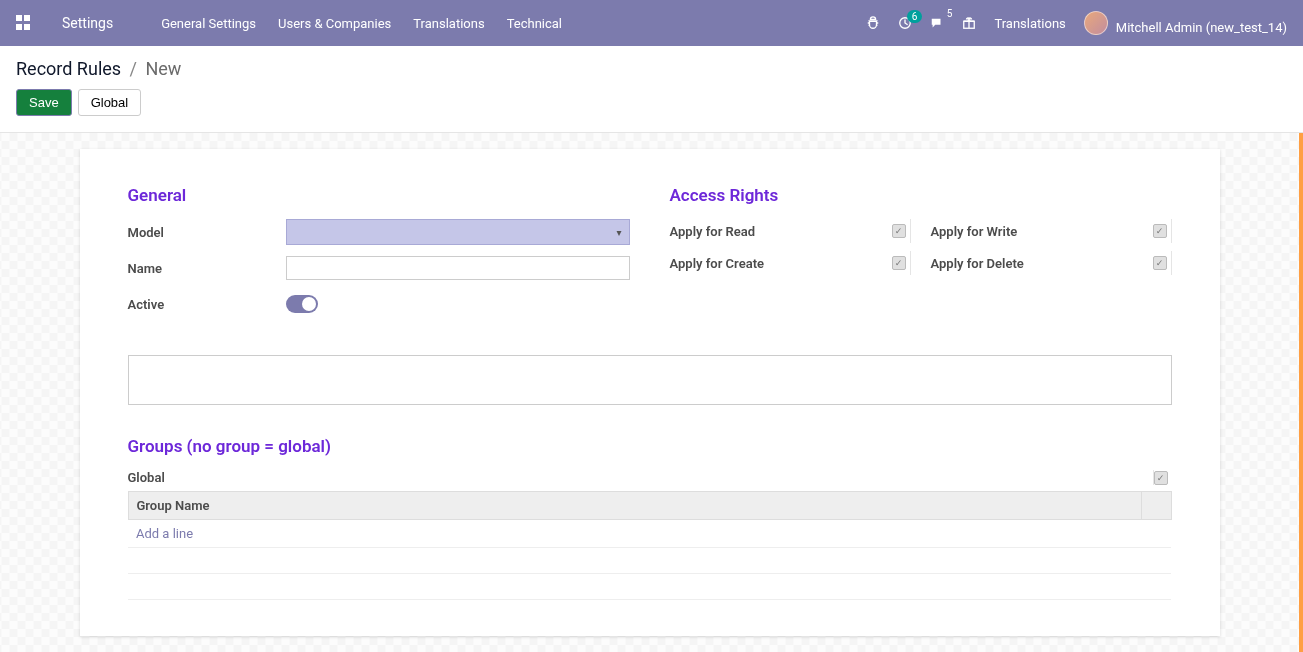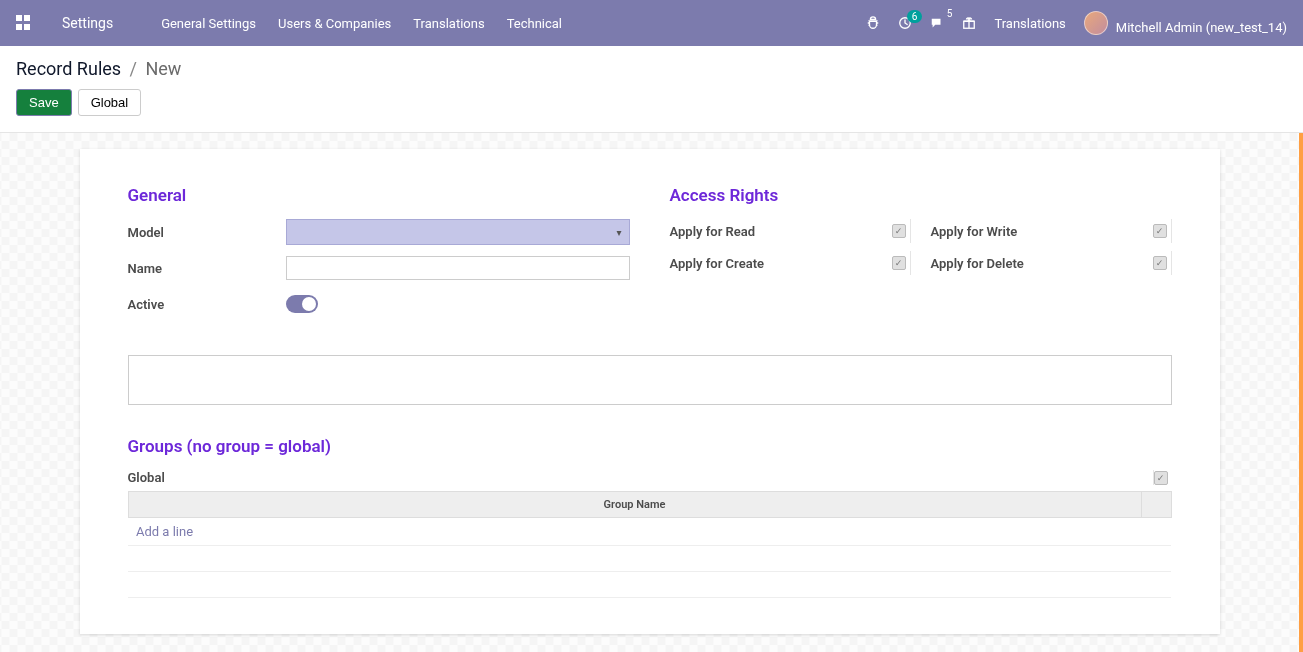--- a/index.html
+++ b/index.html
@@ -63,21 +63,21 @@
 
 
 .domain-area { width: 100%; height: 50px; border: 1px solid #ccc; resize: none; padding: 6px; font-family: inherit; font-size: 13px; }
 
 .section-gap { margin-top: 28px; }
 
 
 .groups-header-row { display: flex; align-items: center; justify-content: space-between; margin-bottom: 6px; padding-right: 4px; }
 .global-label { font-weight: 600; font-size: 13px; border-right: 1px solid #e5e5e5; padding-right: 8px; flex: 1; }
 .groups-table { width: 100%; border-collapse: collapse; }
-.groups-table th { text-align: center; background: #eee; border: 1px solid #ddd; padding: 6px 8px; font-size: 11px; font-weight: 600; }
+.groups-table th { text-align: left; background: #eee; border: 1px solid #ddd; padding: 6px 8px; font-size: 13px; font-weight: 600; }
 .groups-table td { border-bottom: 1px solid #eee; padding: 6px 8px; font-size: 13px; }
 .groups-table th.last, .groups-table td.last { width: 30px; }
 .add-line { color: #7c7bad; cursor: pointer; }
 .empty-row td { height: 26px; }
 .footer-row td { border-top: 1px solid #ddd; height: 26px; }
 </style>
 </head>
 <body>
 
 <div class="navbar">

